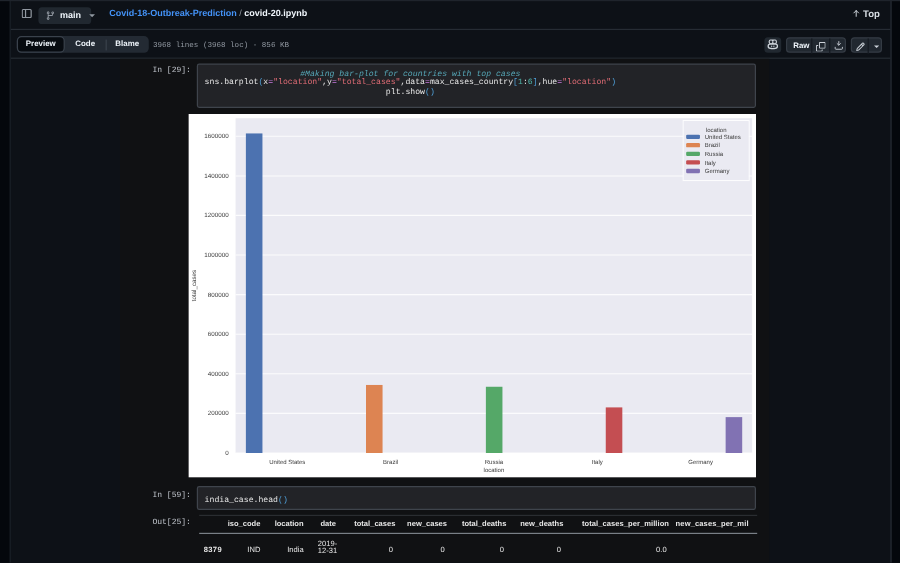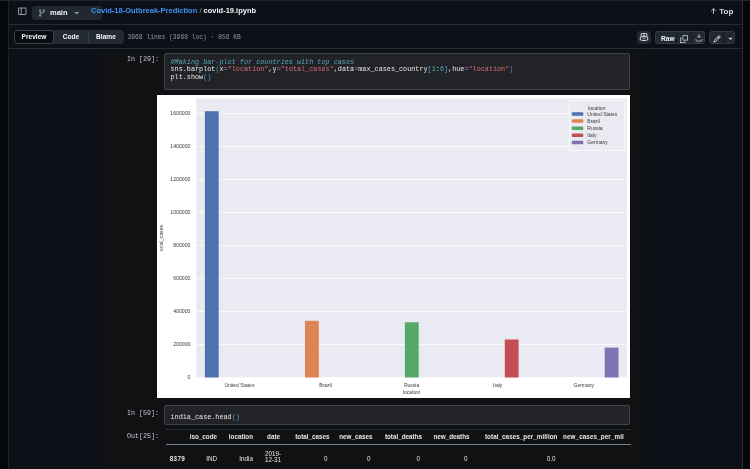--- a/index.html
+++ b/index.html
@@ -13,33 +13,33 @@
 
   <div class="abs" style="left:0;top:0;width:8.5px;height:469px;background:#04070c;border-right:1px solid #1c222a;"></div>
   <div class="abs" style="left:742px;top:0;width:8px;height:469px;background:#04070c;border-left:1px solid #2a3039;"></div>
   <div class="abs" style="left:0;top:0;width:750px;height:1px;background:#1f242c;"></div>
 
   <div class="abs" id="panelicon" style="left:18px;top:7px;">
     <svg style="display:block;" width="8.5" height="8.5" viewBox="0 0 16 16">
       <path fill="none" stroke="#9198a1" stroke-width="1.9" d="M2.5 1.75 h11 a1.5 1.5 0 0 1 1.5 1.5 v9.5 a1.5 1.5 0 0 1 -1.5 1.5 h-11 a1.5 1.5 0 0 1 -1.5 -1.5 v-9.5 a1.5 1.5 0 0 1 1.5 -1.5 Z M6.2 2 v12"></path>
     </svg>
   </div>
-  <div class="abs" id="branchbtn" style="left:32px;top:5.5px;width:70px;height:14px;background:#212830;border-radius:3px;">
+  <div class="abs" id="branchbtn" style="left:32px;top:5.5px;width:44px;height:14px;background:#212830;border-radius:3px;">
     <svg class="abs" style="left:6px;top:3px;" width="8" height="8" viewBox="0 0 16 16">
       <path fill="#9198a1" d="M9.5 3.25a2.25 2.25 0 1 1 3 2.122V6A2.5 2.5 0 0 1 10 8.5H6a1 1 0 0 0-1 1v1.128a2.251 2.251 0 1 1-1.5 0V5.372a2.25 2.25 0 1 1 1.5 0v1.836A2.493 2.493 0 0 1 6 7h4a1 1 0 0 0 1-1v-.628A2.25 2.25 0 0 1 9.5 3.25Zm-6 0a.75.75 0 1 0 1.5 0 .75.75 0 0 0-1.5 0Zm8.25-.75a.75.75 0 1 0 0 1.5.75.75 0 0 0 0-1.5ZM4.25 12a.75.75 0 1 0 0 1.5.75.75 0 0 0 0-1.5Z"></path>
     </svg>
     <span class="abs" style="left:18px;top:3px;font-size:7.5px;font-weight:bold;color:#f0f6fc;line-height:8px;">main</span>
     <svg class="abs" style="left:42px;top:5.8px;" width="5.5" height="4" viewBox="0 0 16 10">
       <path fill="#9198a1" d="M1 2 l7 7 7-7 Z"></path>
     </svg>
   </div>
   <div class="abs" style="left:91px;top:6.5px;font-size:7.5px;line-height:8px;">
     <span style="color:#4493f8;font-weight:bold;">Covid-18-Outbreak-Prediction</span>
     <span style="color:#9198a1;"> / </span>
-    <span style="color:#f0f6fc;font-weight:bold;">covid-19.ipynb</span>
+    <span style="color:#f0f6fc;font-weight:bold;">covid-20.ipynb</span>
   </div>
   <div class="abs" style="left:710px;top:6.5px;font-size:8px;color:#d7dde3;line-height:9px;text-align:right;">
     <svg style="vertical-align:-1px;" width="7" height="8" viewBox="0 0 16 16">
       <path fill="none" stroke="#d7dde3" stroke-width="1.8" stroke-linecap="round" stroke-linejoin="round" d="M8 14 V3 M3.5 7.5 L8 3 L12.5 7.5"></path>
     </svg> <span style="font-weight:bold;">Top</span>
   </div>
 
   <div class="abs" style="left:9px;top:23.5px;width:733px;height:1px;background:#262c34;"></div>
 
   <div class="abs" id="segctl" style="left:14px;top:30px;width:110px;height:14px;background:#232a33;border-radius:4px;">
@@ -81,21 +81,21 @@
       <path fill="#cdd3da" d="M1 2 l7 7 7-7 Z"></path>
     </svg>
   </div>
 
   <div class="abs" style="left:9px;top:47.5px;width:733px;height:1px;background:#262c34;"></div>
 
   <div class="abs" style="left:100px;top:48.5px;width:541px;height:420.5px;background:#101113;"></div>
 
   <div class="abs mono" style="left:127px;top:55px;font-size:6.7px;color:#c0c5cc;line-height:8px;">In [29]:</div>
   <div class="abs" style="left:164px;top:52.5px;width:466px;height:37px;background:#222327;border:1px solid #3f444c;border-radius:2px;"></div>
-  <div class="abs mono" style="left:170.5px;top:58.5px;font-size:6.8px;line-height:7.7px;white-space:pre;color:#e8e8e8;"><span style="color:#56a8b8;font-style:italic;">#Making bar-plot for countries with top cases</span>
+  <div class="abs mono" style="left:170.5px;top:58.5px;font-size:6.8px;line-height:7.7px;white-space:pre;color:#e8e8e8;text-align:center;"><span style="color:#56a8b8;font-style:italic;">#Making bar-plot for countries with top cases</span>
 sns.barplot<span style="color:#4f9fd8;">(</span>x<span style="color:#c678dd;">=</span><span style="color:#e06c75;">"location"</span>,y<span style="color:#c678dd;">=</span><span style="color:#e06c75;">"total_cases"</span>,data<span style="color:#c678dd;">=</span>max_cases_country<span style="color:#4f9fd8;">[</span><span style="color:#4fb5ab;">1</span>:<span style="color:#4fb5ab;">6</span><span style="color:#4f9fd8;">]</span>,hue<span style="color:#c678dd;">=</span><span style="color:#e06c75;">"location"</span><span style="color:#4f9fd8;">)</span>
 plt.show<span style="color:#4f9fd8;">()</span></div>
 
   <svg class="abs" style="left:156.7px;top:94.5px;" width="473" height="303" viewBox="0 0 473 303">
     <rect x="0" y="0" width="473" height="303" fill="#ffffff"></rect>
     <rect x="39.3" y="3.5" width="430.5" height="279" fill="#eaeaf2"></rect>
     <g stroke="#ffffff" stroke-width="0.9" opacity="0.85">
       <line x1="39.3" y1="282.5" x2="469.8" y2="282.5"></line>
       <line x1="39.3" y1="249.5" x2="469.8" y2="249.5"></line>
       <line x1="39.3" y1="216.5" x2="469.8" y2="216.5"></line>

